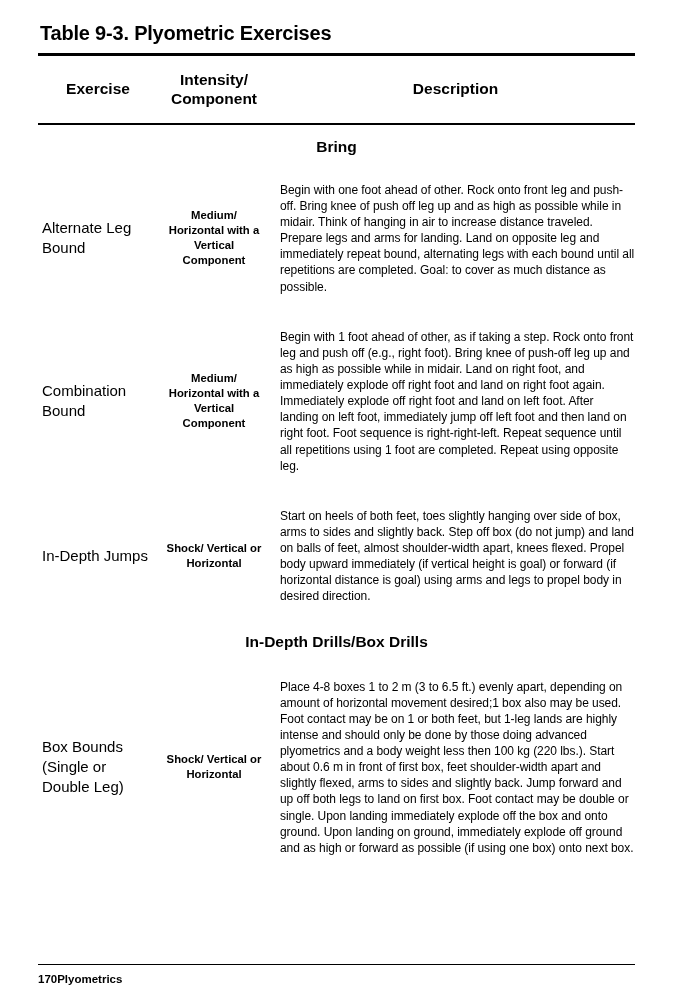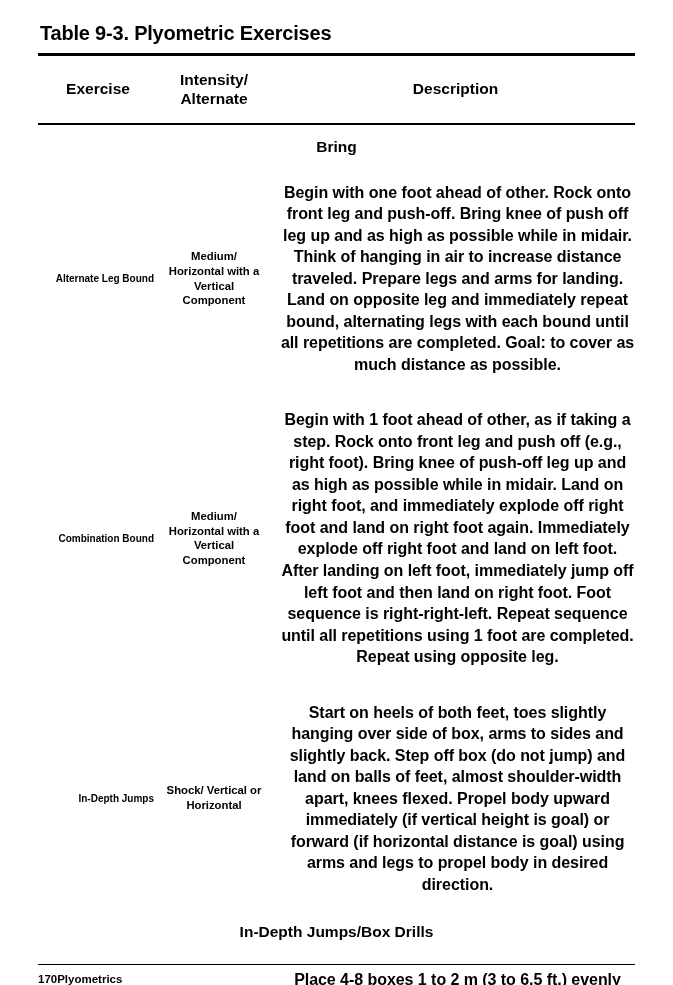--- a/index.html
+++ b/index.html
@@ -62,39 +62,39 @@
     text-align: center;
     font-size: 15.5px;
     font-weight: bold;
     padding: 13px 0 14px 0;
   }
   .section-row.second td {
     padding: 16px 0 16px 0;
   }
 
   td.exercise {
-    font-size: 10px;
-    font-weight: bold;
-    text-align: right;
+    font-size: 15px;
+    font-weight: normal;
+    text-align: left;
     vertical-align: middle;
     line-height: 1.32;
     padding: 6px 4px;
   }
   td.intensity {
     font-size: 11.3px;
     font-weight: bold;
     text-align: center;
     vertical-align: middle;
     line-height: 1.32;
     padding: 6px 4px;
   }
   td.description {
-    font-size: 16px;
-    font-weight: bold;
-    text-align: center;
+    font-size: 12px;
+    font-weight: normal;
+    text-align: left;
     vertical-align: top;
     line-height: 1.345;
     padding: 12px 0 12px 10px;
     letter-spacing: -0.05px;
   }
   .spacer-row td { height: 10px; padding: 0; }
 
   .footer {
     position: absolute;
     left: 38px;
@@ -127,21 +127,21 @@
       <col class="c-exercise">
       <col class="c-intensity">
       <col class="c-desc">
     </colgroup>
     <thead>
       <tr>
         <th class="head">Exercise</th>
         <th class="head">
           <div class="two-line">
             <div>Intensity/</div>
-            <div>Alternate</div>
+            <div>Component</div>
           </div>
         </th>
         <th class="head desc">Description</th>
       </tr>
     </thead>
   </table>
 
   <hr class="rule-thin">
 
   <table class="ply">
@@ -173,21 +173,21 @@
           <td colspan="3"></td>
         </tr>
 
       <tr>
         <td class="exercise">In-Depth Jumps</td>
         <td class="intensity">Shock/ Vertical or Horizontal</td>
         <td class="description">Start on heels of both feet, toes slightly hanging over side of box, arms to sides and slightly back. Step off box (do not jump) and land on balls of feet, almost shoulder-width apart, knees flexed. Propel body upward immediately (if vertical height is goal) or forward (if horizontal distance is goal) using arms and legs to propel body in desired direction.</td>
       </tr>
 
       <tr class="section-row second">
-        <td colspan="3">In-Depth Jumps/Box Drills</td>
+        <td colspan="3">In-Depth Drills/Box Drills</td>
       </tr>
 
       <tr>
         <td class="exercise">Box Bounds (Single or Double Leg)</td>
         <td class="intensity">Shock/ Vertical or Horizontal</td>
         <td class="description">Place 4-8 boxes 1 to 2 m (3 to 6.5 ft.) evenly apart, depending on amount of horizontal movement desired;1 box also may be used. Foot contact may be on 1 or both feet, but 1-leg lands are highly intense and should only be done by those doing advanced plyometrics and a body weight less then 100 kg (220 lbs.). Start about 0.6 m in front of first box, feet shoulder-width apart and slightly flexed, arms to sides and slightly back. Jump forward and up off both legs to land on first box. Foot contact may be double or single. Upon landing immediately explode off the box and onto ground. Upon landing on ground, immediately explode off ground and as high or forward as possible (if using one box) onto next box.</td>
       </tr>
     </tbody>
   </table>
 

